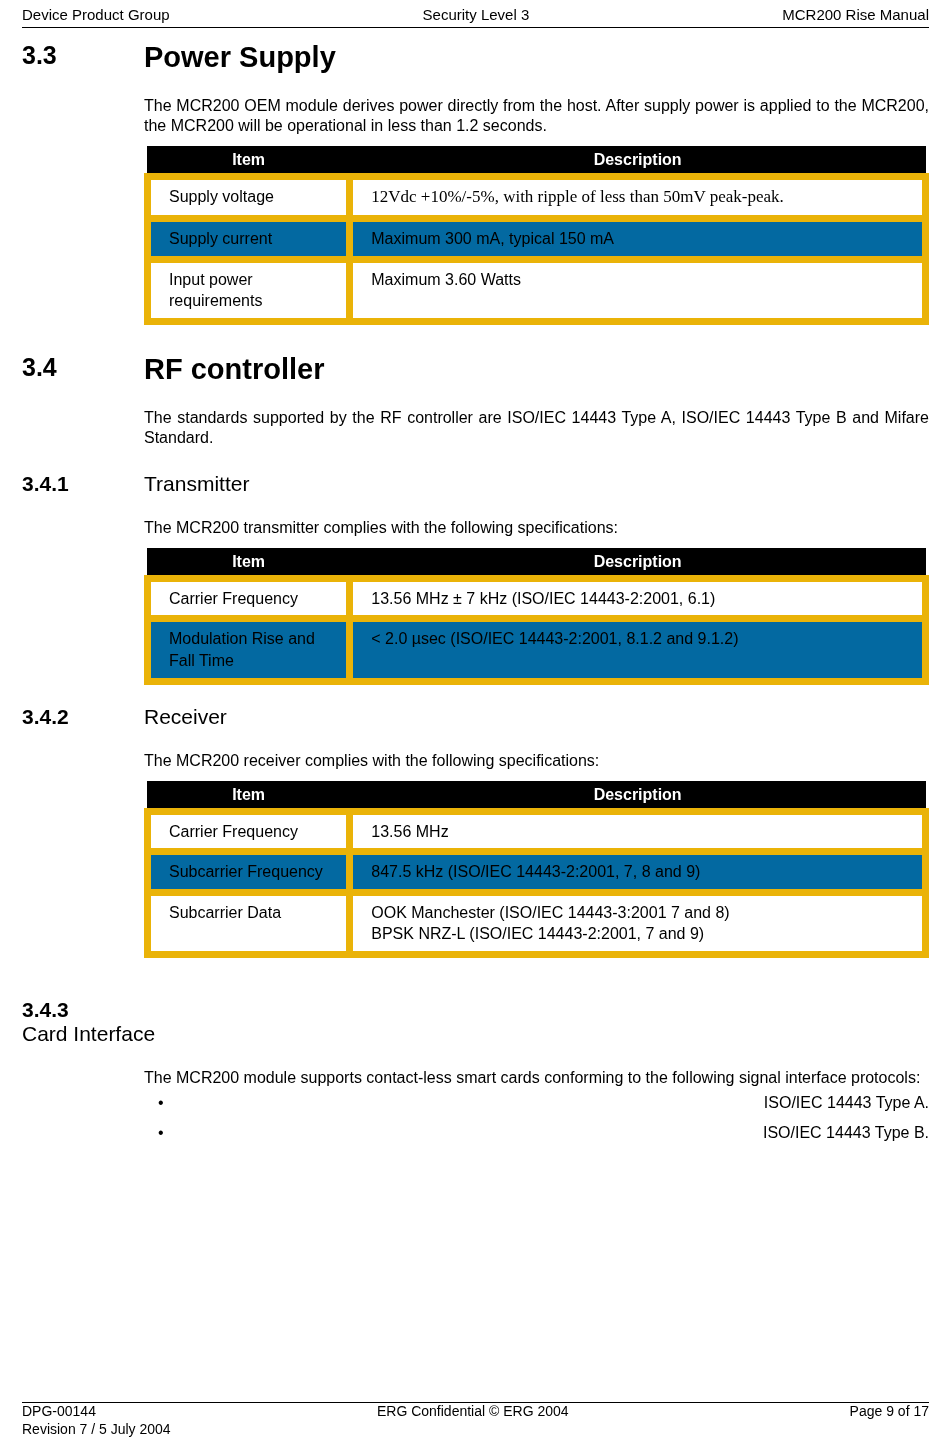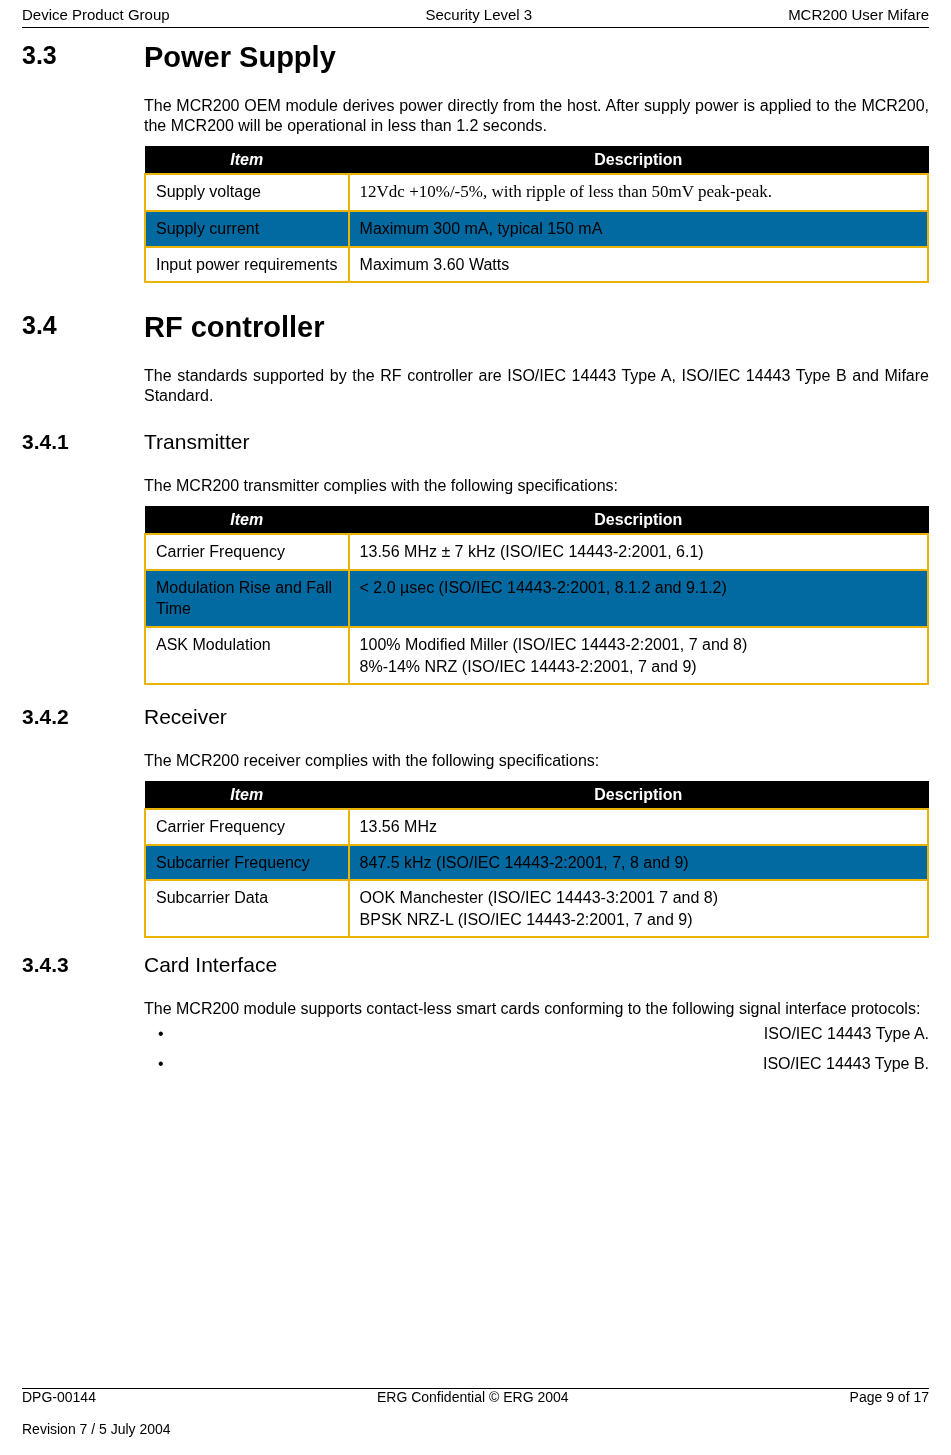--- a/index.html
+++ b/index.html
@@ -48,24 +48,24 @@
     font-size: 16px;
   }
   table.spec th {
     background: #000;
     color: #fff;
     font-weight: bold;
     text-align: center;
     padding: 4px 8px;
     border: 1px solid #000;
   }
-  table.spec th.col-item { width: 26%; font-style: italic; }
+  table.spec th.col-item { width: 26%; }
   table.spec td {
-    border: 2px solid #eab308;
-    padding: 6px 10px;
+    border: 7px solid #eab308;
+    padding: 6px 18px;
     vertical-align: top;
     line-height: 1.35;
   }
   table.spec tr.shade td { background: #0369a1; }
   .serif { font-family: "Times New Roman", Times, serif; font-size: 17px; }
   ul.bullets {
     margin-left: 122px;
     list-style: none;
     text-align: right;
   }
@@ -84,29 +84,29 @@
     position: absolute;
     left: 22px; right: 22px;
     bottom: 18px;
   }
   .footer-line {
     border-top: 1.5px solid #000;
     display: flex;
     justify-content: space-between;
     font-size: 14px;
   }
-  .footer-sub { font-size: 14px; margin-top: 16px; }
+  .footer-sub { font-size: 14px; margin-top: 2px; }
 </style>
 </head>
 <body>
 
 <div class="top-header">
   <span>Device Product Group</span>
   <span>Security Level 3</span>
-  <span>MCR200 User Mifare</span>
+  <span>MCR200 Rise Manual</span>
 </div>
 
 <div class="section-row h1">
   <div class="sec-num">3.3</div>
   <div class="sec-title">Power Supply</div>
 </div>
 <div class="body-text">The MCR200 OEM module derives power directly from the host. After supply power is applied to the MCR200, the MCR200 will be operational in less than 1.2 seconds.</div>
 <table class="spec">
   <tbody>
       <tr>
@@ -146,25 +146,20 @@
     <th>Description</th>
   </tr>
   <tr>
     <td>Carrier Frequency</td>
     <td>13.56 MHz ± 7 kHz (ISO/IEC 14443-2:2001, 6.1)</td>
   </tr>
   <tr class="shade">
     <td>Modulation Rise and Fall Time</td>
     <td>&lt; 2.0 µsec (ISO/IEC 14443-2:2001, 8.1.2 and 9.1.2)</td>
   </tr>
-  <tr>
-    <td>ASK Modulation</td>
-    <td style="white-space:pre-line;">100% Modified Miller (ISO/IEC 14443-2:2001, 7 and 8)
-8%-14% NRZ (ISO/IEC 14443-2:2001, 7 and 9)</td>
-  </tr>
 </tbody>
   </table>
 
 <div class="section-row h2" style="margin-top:20px;">
   <div class="sec-num">3.4.2</div>
   <div class="sec-title">Receiver</div>
 </div>
 <div class="body-text">The MCR200 receiver complies with the following specifications:</div>
 <table class="spec">
   <tbody>
@@ -181,21 +176,21 @@
     <td>847.5 kHz (ISO/IEC 14443-2:2001, 7, 8 and 9)</td>
   </tr>
   <tr>
     <td>Subcarrier Data</td>
     <td style="white-space:pre-line;">OOK Manchester (ISO/IEC 14443-3:2001 7 and 8)
 BPSK NRZ-L (ISO/IEC 14443-2:2001, 7 and 9)</td>
   </tr>
 </tbody>
   </table>
 
-<div class="section-row h2" style="margin-top:15px;">
+<div class="section-row h2" style="margin-top:40px;flex-direction:column;">
   <div class="sec-num">3.4.3</div>
   <div class="sec-title">Card Interface</div>
 </div>
 <div class="body-text">The MCR200 module supports contact-less smart cards conforming to the following signal interface protocols:</div>
 <ul class="bullets">
   <li>ISO/IEC 14443 Type A.</li>
   <li>ISO/IEC 14443 Type B.</li>
 </ul>
 
 <div class="footer">

